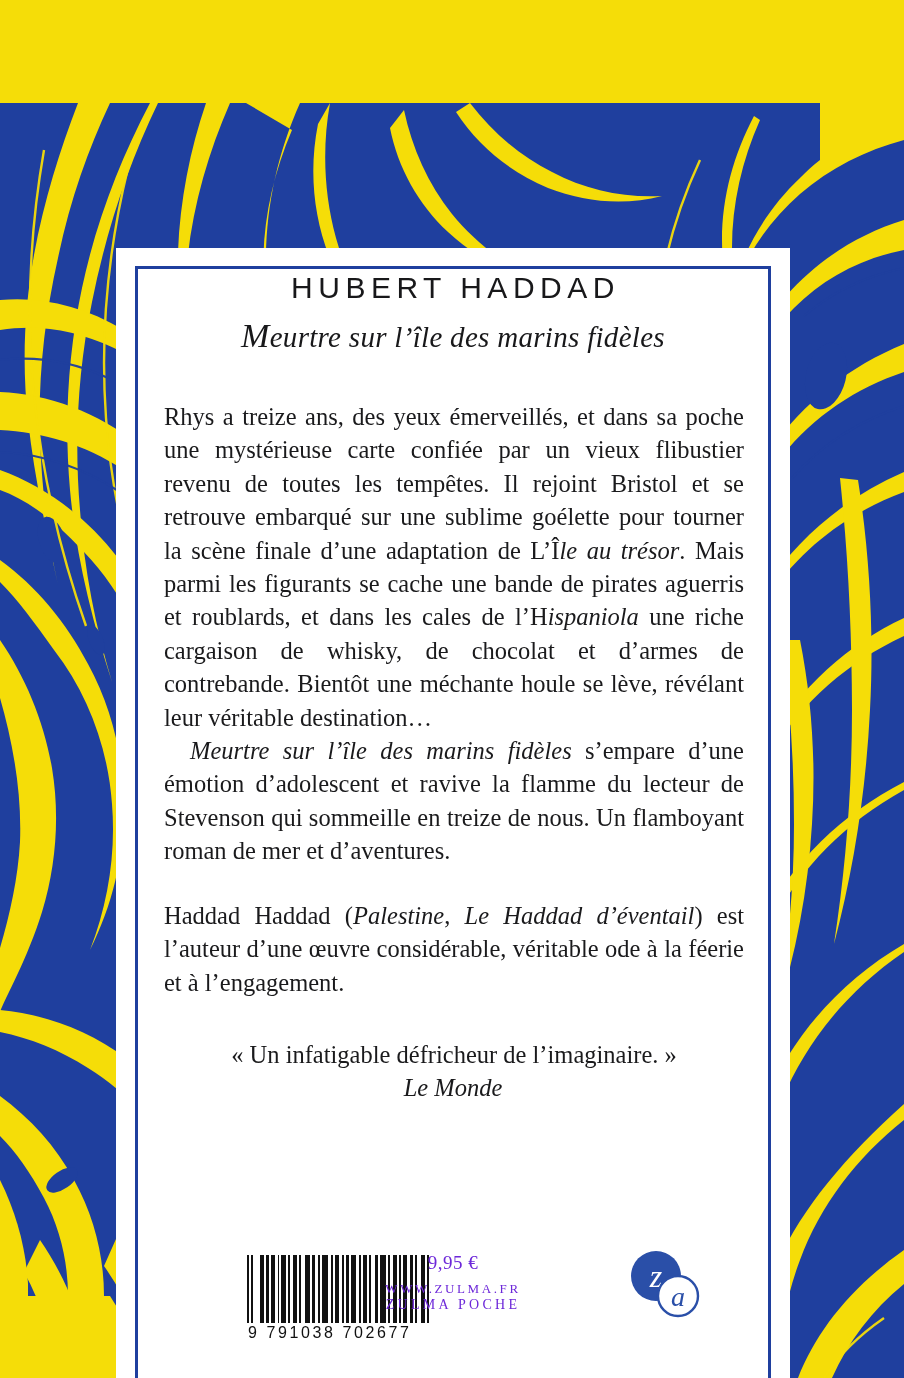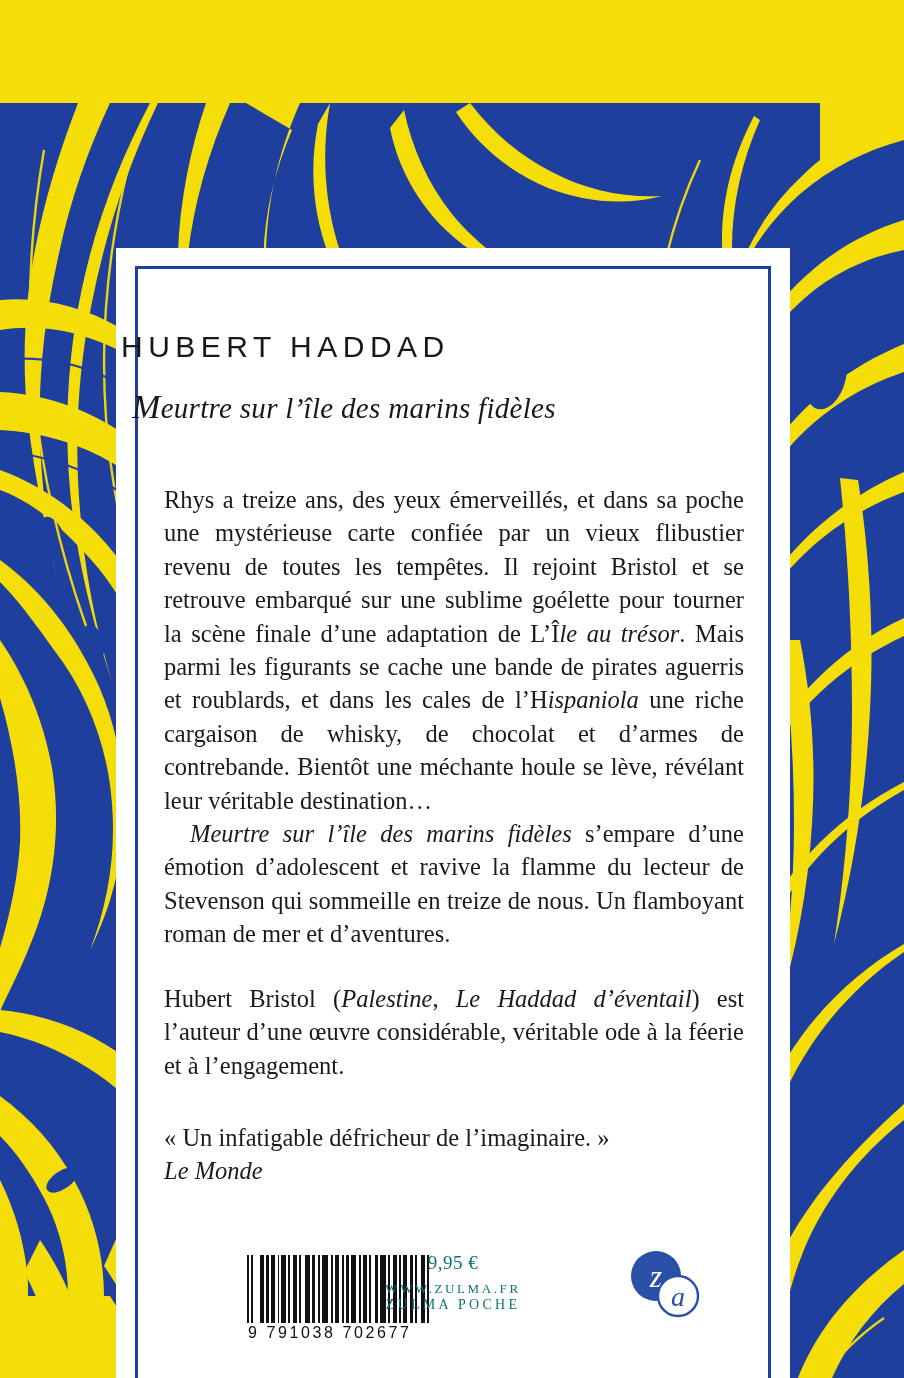--- a/index.html
+++ b/index.html
@@ -55,41 +55,41 @@
     top: 248px;
     width: 674px;
     height: 1130px;
     z-index: 7;
     box-sizing: border-box;
     padding: 0;
   }
 
   
   .title-block {
-    text-align: left;
-    padding-top: 82px;
+    text-align: center;
+    padding-top: 23px;
   }
 
   #author-name {
     font-family: "Liberation Sans", sans-serif;
     font-size: 30px;
     letter-spacing: 5.5px;
     color: #18181a;
     font-weight: 400;
     line-height: 1.1;
     margin: 0;
     padding-left: 5px;
   }
 
   #book-title {
     font-family: "Liberation Serif", serif;
     font-style: italic;
     font-size: 29px;
     color: #18181a;
-    margin: 16px;
+    margin: 4px;
     padding-top: 9px;
     letter-spacing: 0.3px;
     white-space: nowrap;
   }
   #book-title .cap {
     font-size: 34px;
   }
 
   
   .copy {
@@ -115,25 +115,25 @@
   }
 
   em { font-style: italic; }
 
   .quote-block {
     padding-top: 39px;
     margin: 0;
   }
   .quote-line {
     margin: 0;
-    text-align: left;
+    text-align: center;
   }
   .quote-source {
     margin: 0;
-    text-align: left;
+    text-align: center;
     font-style: italic;
     padding-right: 2px;
   }
 
   
   #footer {
     position: absolute;
     left: 0;
     right: 0;
     bottom: 36px;
@@ -167,21 +167,21 @@
     padding-left: 1px;
     white-space: nowrap;
   }
 
   #imprint {
     position: absolute;
     left: 0;
     right: 0;
     bottom: 22px;
     text-align: center;
-    color: #0f766e;
+    color: #6d28d9;
   }
   #price {
     font-family: "Liberation Serif", serif;
     font-size: 19px;
     letter-spacing: 0.5px;
     margin: 0 0 7px 0;
   }
   #imprint-name {
     font-family: "Liberation Serif", serif;
     font-size: 14px;
@@ -286,21 +286,21 @@
       <div id="author-name">HUBERT HADDAD</div>
       <div id="book-title"><span class="cap">M</span><span>eurtre sur l’île des marins fidèles</span></div>
     </div>
 
     <div class="copy">
 
       <p class="blurb"><span>Rhys a treize ans, des yeux émerveillés, et dans sa poche une mystérieuse carte confiée par un vieux flibustier revenu de toutes les tempêtes. Il rejoint Bristol et se retrouve embarqué sur une sublime goélette pour tourner la scène finale d’une adaptation de L’Î</span><em>le au trésor</em><span>. Mais parmi les figurants se cache une bande de pirates aguerris et roublards, et dans les cales de l’H</span><em>ispaniola</em><span> une riche cargaison de whisky, de chocolat et d’armes de contrebande. Bientôt une méchante houle se lève, révélant leur véritable destination…</span></p>
 
       <p class="blurb-2"><em>M</em><em>eurtre sur l’île des marins fidèles</em><span> s’empare d’une émotion d’adolescent et ravive la flamme du lecteur de Stevenson qui sommeille en treize de nous. Un flamboyant roman de mer et d’aventures.</span></p>
 
-      <p class="bio"><span>Hubert Bristol (</span><em>Palestine</em><span>, </span><em>Le Haddad d’éventail</em><span>) est l’auteur d’une œuvre considérable, véritable ode à la féerie et à l’engagement.</span></p>
+      <p class="bio"><span>Haddad Haddad (</span><em>Palestine</em><span>, </span><em>Le Haddad d’éventail</em><span>) est l’auteur d’une œuvre considérable, véritable ode à la féerie et à l’engagement.</span></p>
 
       <div class="quote-block">
         <p class="quote-line">« Un infatigable défricheur de l’imaginaire. »</p>
         <p class="quote-source">Le Monde</p>
       </div>
 
     </div>
 
     <div id="footer">
 

